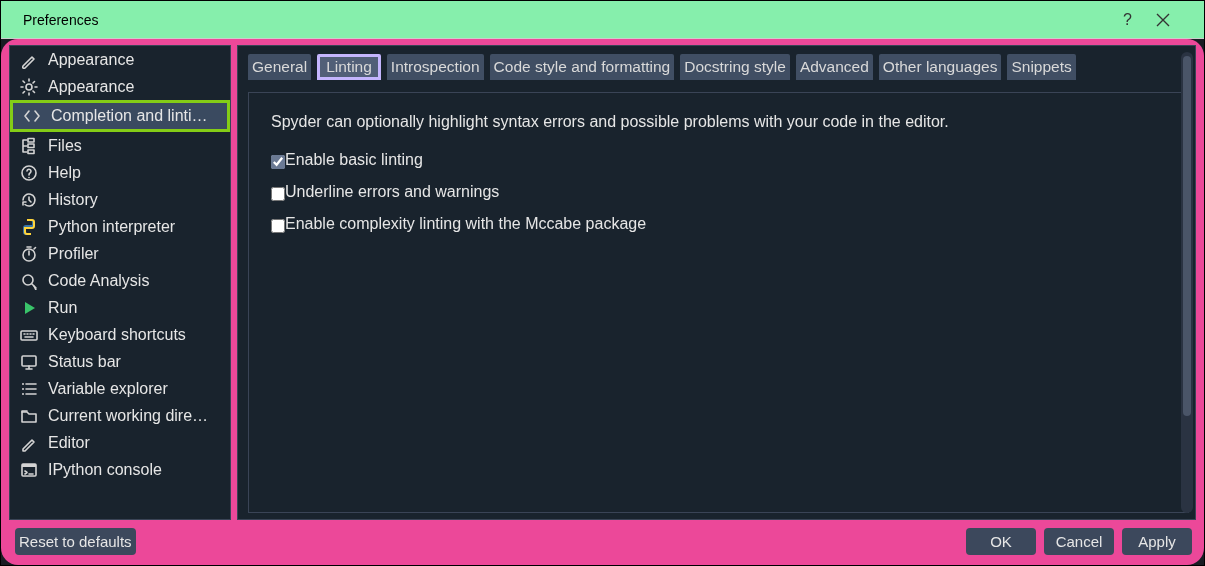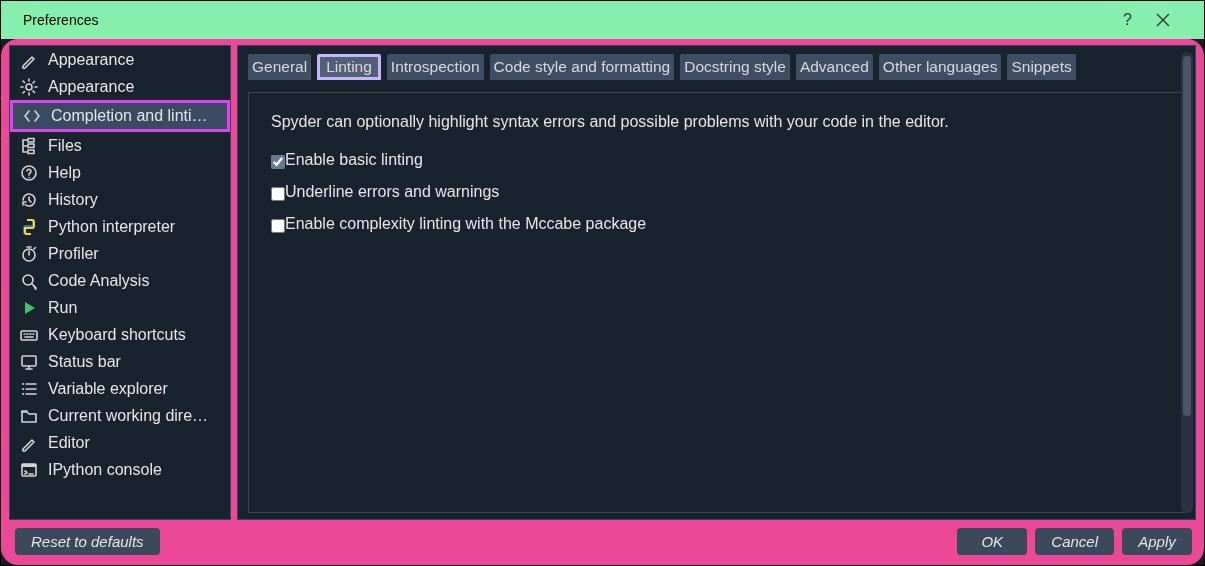--- a/index.html
+++ b/index.html
@@ -60,21 +60,21 @@
     gap: 10px;
     padding: 2px 10px;
     height: 27px;
     cursor: pointer;
     white-space: nowrap;
     overflow: hidden;
     text-overflow: ellipsis;
   }
   .sidebar-item.selected {
     background: #3a4a60;
-    border: 3px solid #d946ef;
+    border: 3px solid #84cc16;
     height: 32px;
   }
   .sidebar-item .icon {
     width: 18px;
     height: 18px;
     display: flex;
     align-items: center;
     justify-content: center;
     flex-shrink: 0;
   }
@@ -159,26 +159,25 @@
     display: flex;
     align-items: center;
     padding: 8px 12px 10px 14px;
     gap: 8px;
   }
   .footer .spacer { flex: 1; }
   .btn {
     background: #3c485c;
     color: #e6e6e6;
     border: none;
-    padding: 5px 16px;
+    padding: 5px 4px;
     font-size: 15px;
     border-radius: 4px;
     cursor: pointer;
     min-width: 70px;
-    font-style: italic;
   }
   
   svg { display: block; }
 </style>
 </head>
 <body>
 
 <div class="titlebar">
   <span class="title">Preferences</span>
   <span class="spacer"></span>

